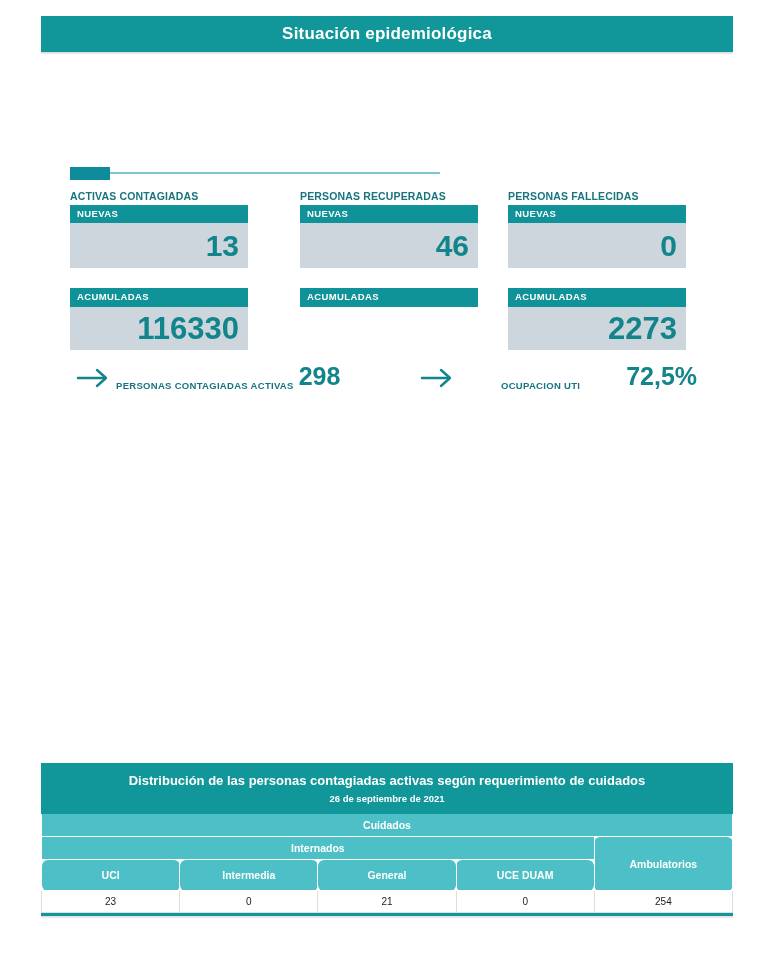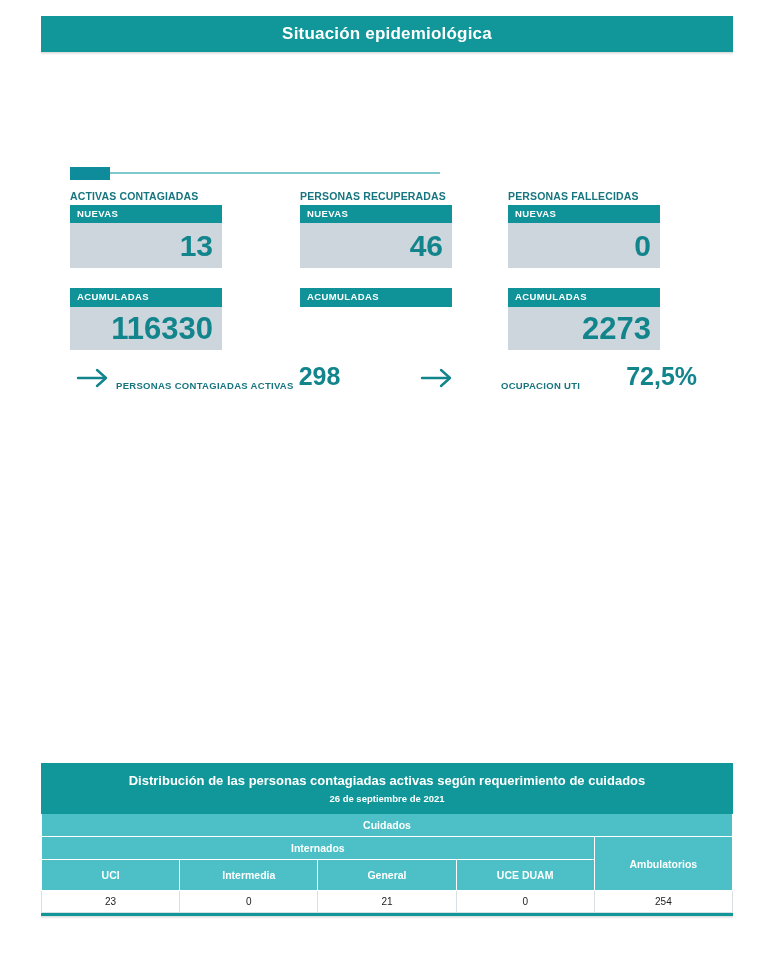--- a/index.html
+++ b/index.html
@@ -73,21 +73,21 @@
 
   .stat-col-title {
     color: #16757f;
     font-size: 10.5px;
     font-weight: bold;
     letter-spacing: 0.15px;
     margin-bottom: 3px;
     white-space: nowrap;
   }
 
-  .stat-card { width: 152px; }
+  .stat-card { width: 178px; }
   .stat-card + .stat-card { margin-top: 20px; }
 
   .stat-card-head {
     background: #0f9298;
     color: #ffffff;
     font-size: 9.5px;
     font-weight: bold;
     letter-spacing: 0.4px;
     padding: 4px 0 4px 7px;
     line-height: 1.1;
@@ -182,20 +182,21 @@
     font-size: 10.5px;
     font-weight: bold;
     padding: 5px 4px;
   }
   .tbl-head-cell {
     background: #4cc0c6;
     color: #ffffff;
     font-size: 10.5px;
     font-weight: bold;
     padding: 9px 4px;
+    border-radius: 6px;
   }
   .tbl-head-cell.span-rows { vertical-align: middle; }
   .tbl-data-cell {
     background: #ffffff;
     color: #1b1b1b;
     font-size: 10px;
     padding: 5px 4px;
     border-color: #d9e0e3 !important;
   }
   #table-bottom-rule {

